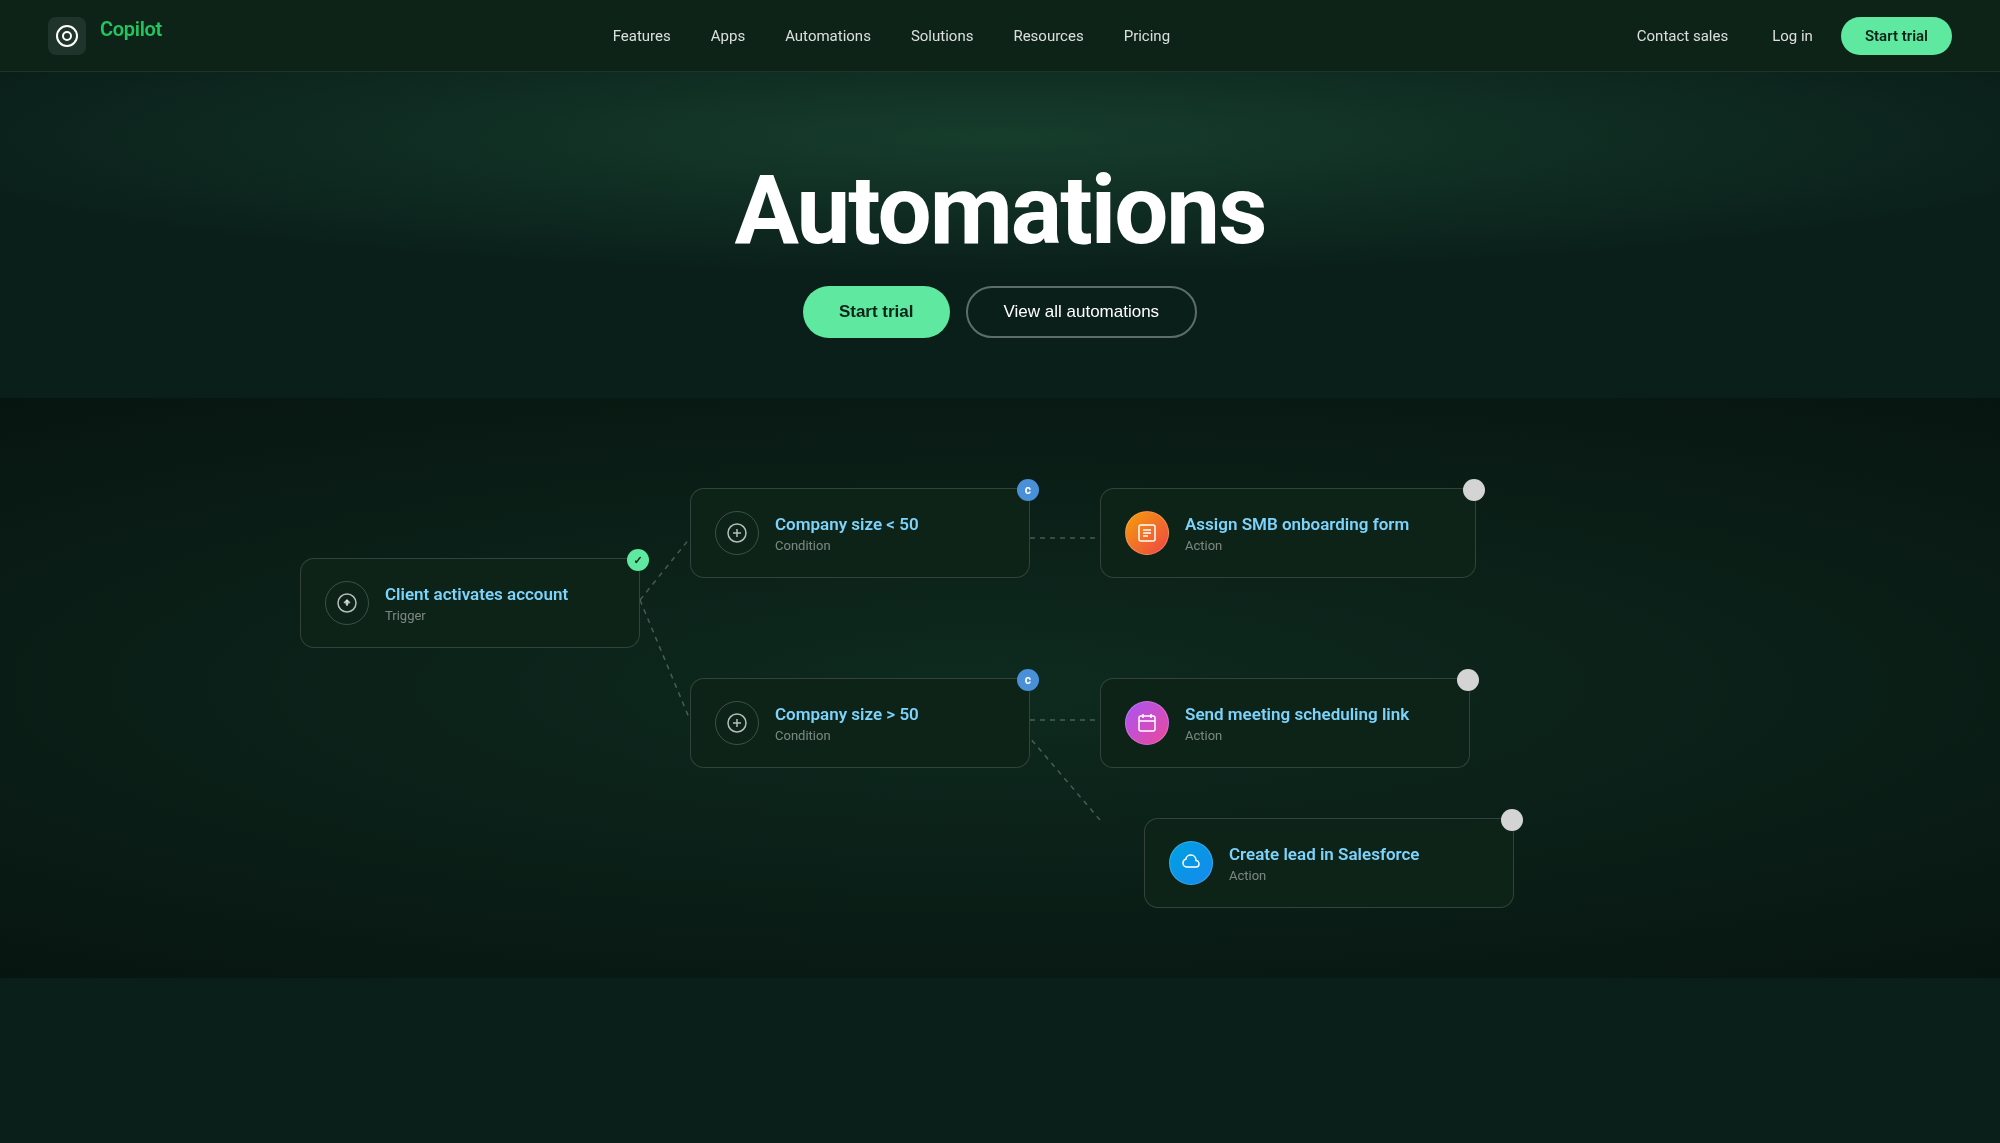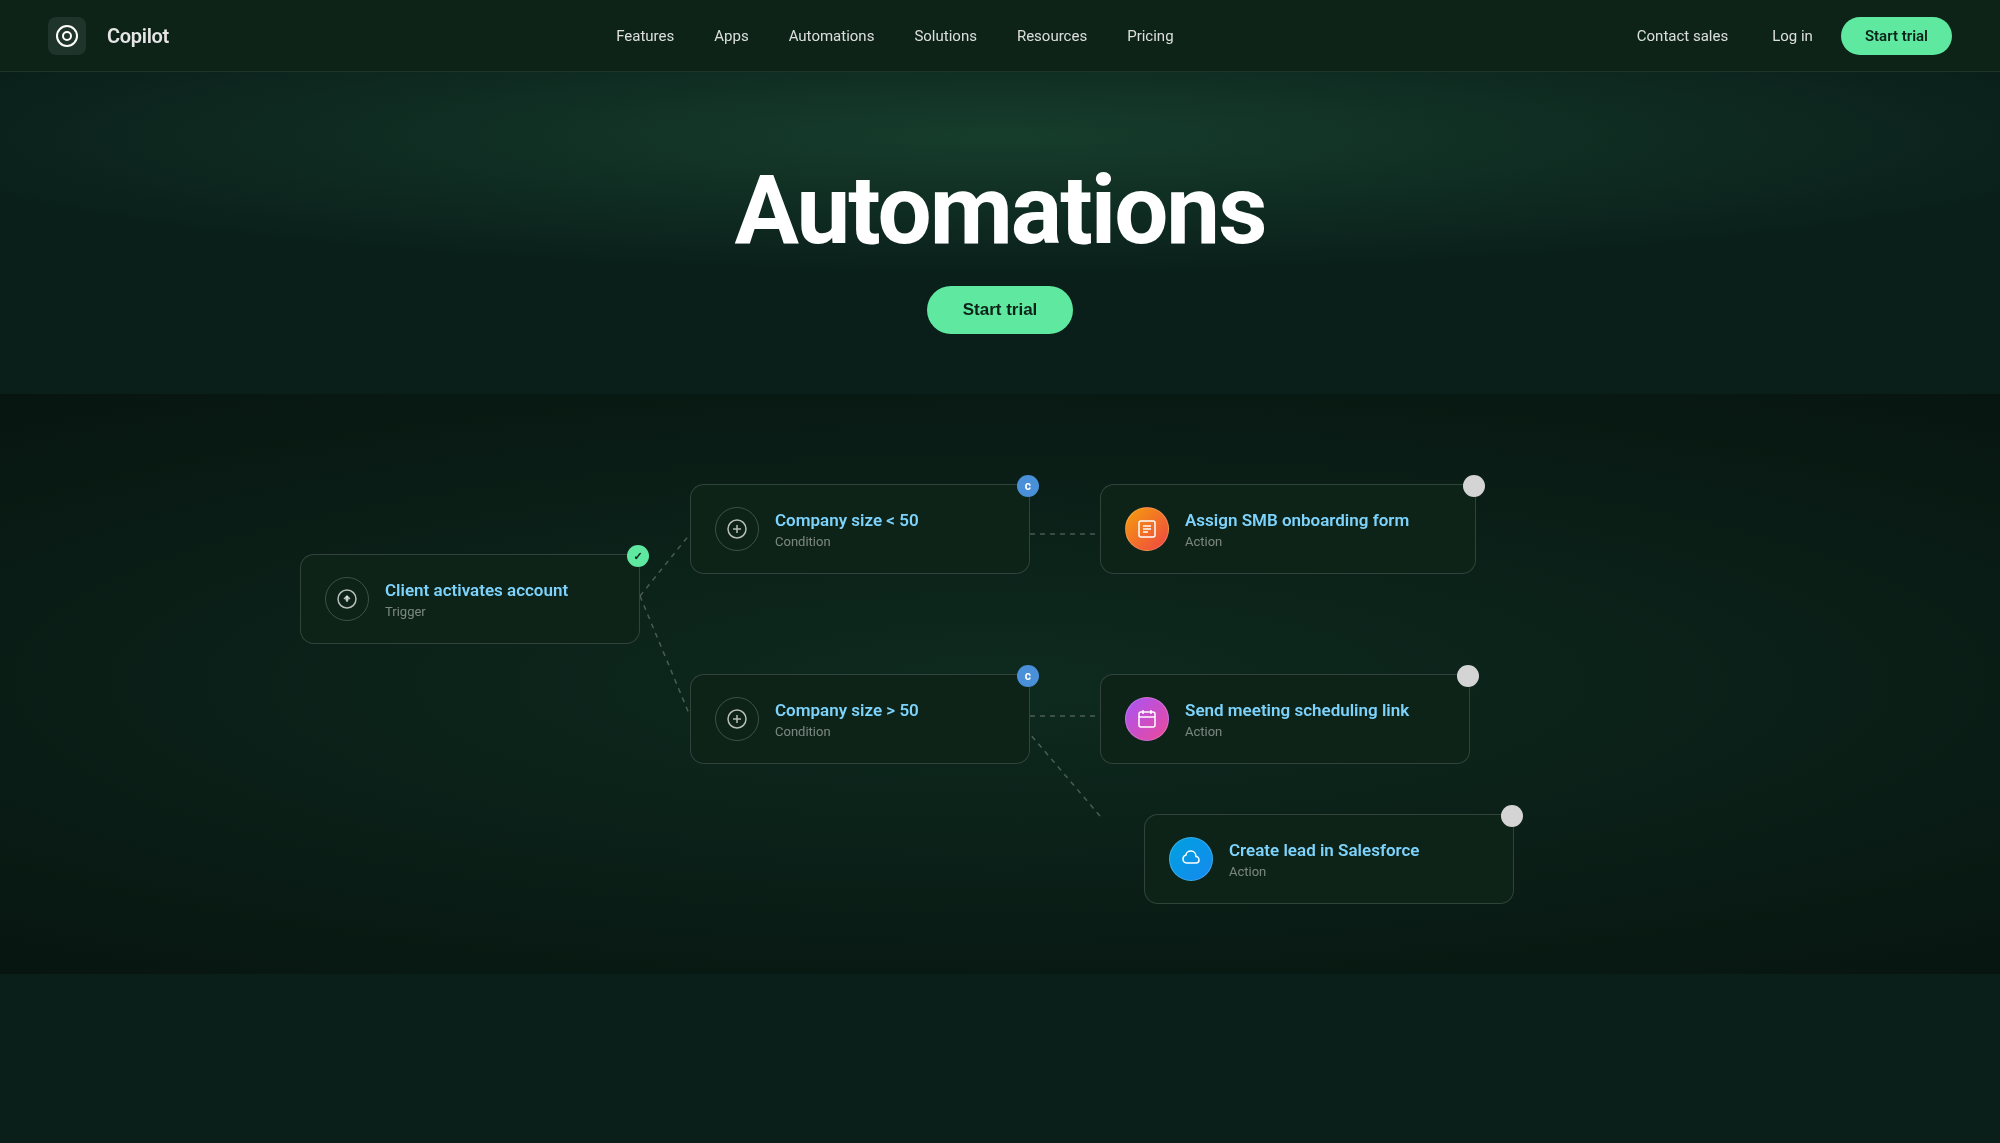--- a/index.html
+++ b/index.html
@@ -21,24 +21,23 @@
       height: 72px;
       background: #0d2318;
       border-bottom: 1px solid rgba(255,255,255,0.08);
       position: sticky;
       top: 0;
       z-index: 100;
     }
 
     .nav-logo {
       display: flex;
-      align-items: center;
-      gap: 21px;
+      gap: 14px;
       text-decoration: none;
-      color: #e5e5e5;
+      color: #22c55e;
     }
 
     .logo-icon {
       width: 38px;
       height: 38px;
     }
 
     .logo-text {
       font-size: 20px;
       font-weight: 600;
@@ -317,20 +316,21 @@
     <a href="#" class="nav-contact">Contact sales</a>
     <a href="#" class="nav-login">Log in</a>
     <a href="#" class="nav-start-trial">Start trial</a>
   </div>
 </nav>
 
 <section class="hero">
   <h1 class="hero-title">Automations</h1>
   <div class="hero-buttons">
     <button class="btn-start-trial">Start trial</button>
+    <button class="btn-view-automations">View all automations</button>
   </div>
 </section>
 
 <section class="diagram-section">
   <div class="diagram-wrapper">
 
     <svg class="connectors" viewBox="0 0 1400 460" preserveAspectRatio="none">
 
       <line x1="340" y1="162" x2="390" y2="100" stroke="rgba(255,255,255,0.25)" stroke-width="1.5" stroke-dasharray="5,5"></line>
 

